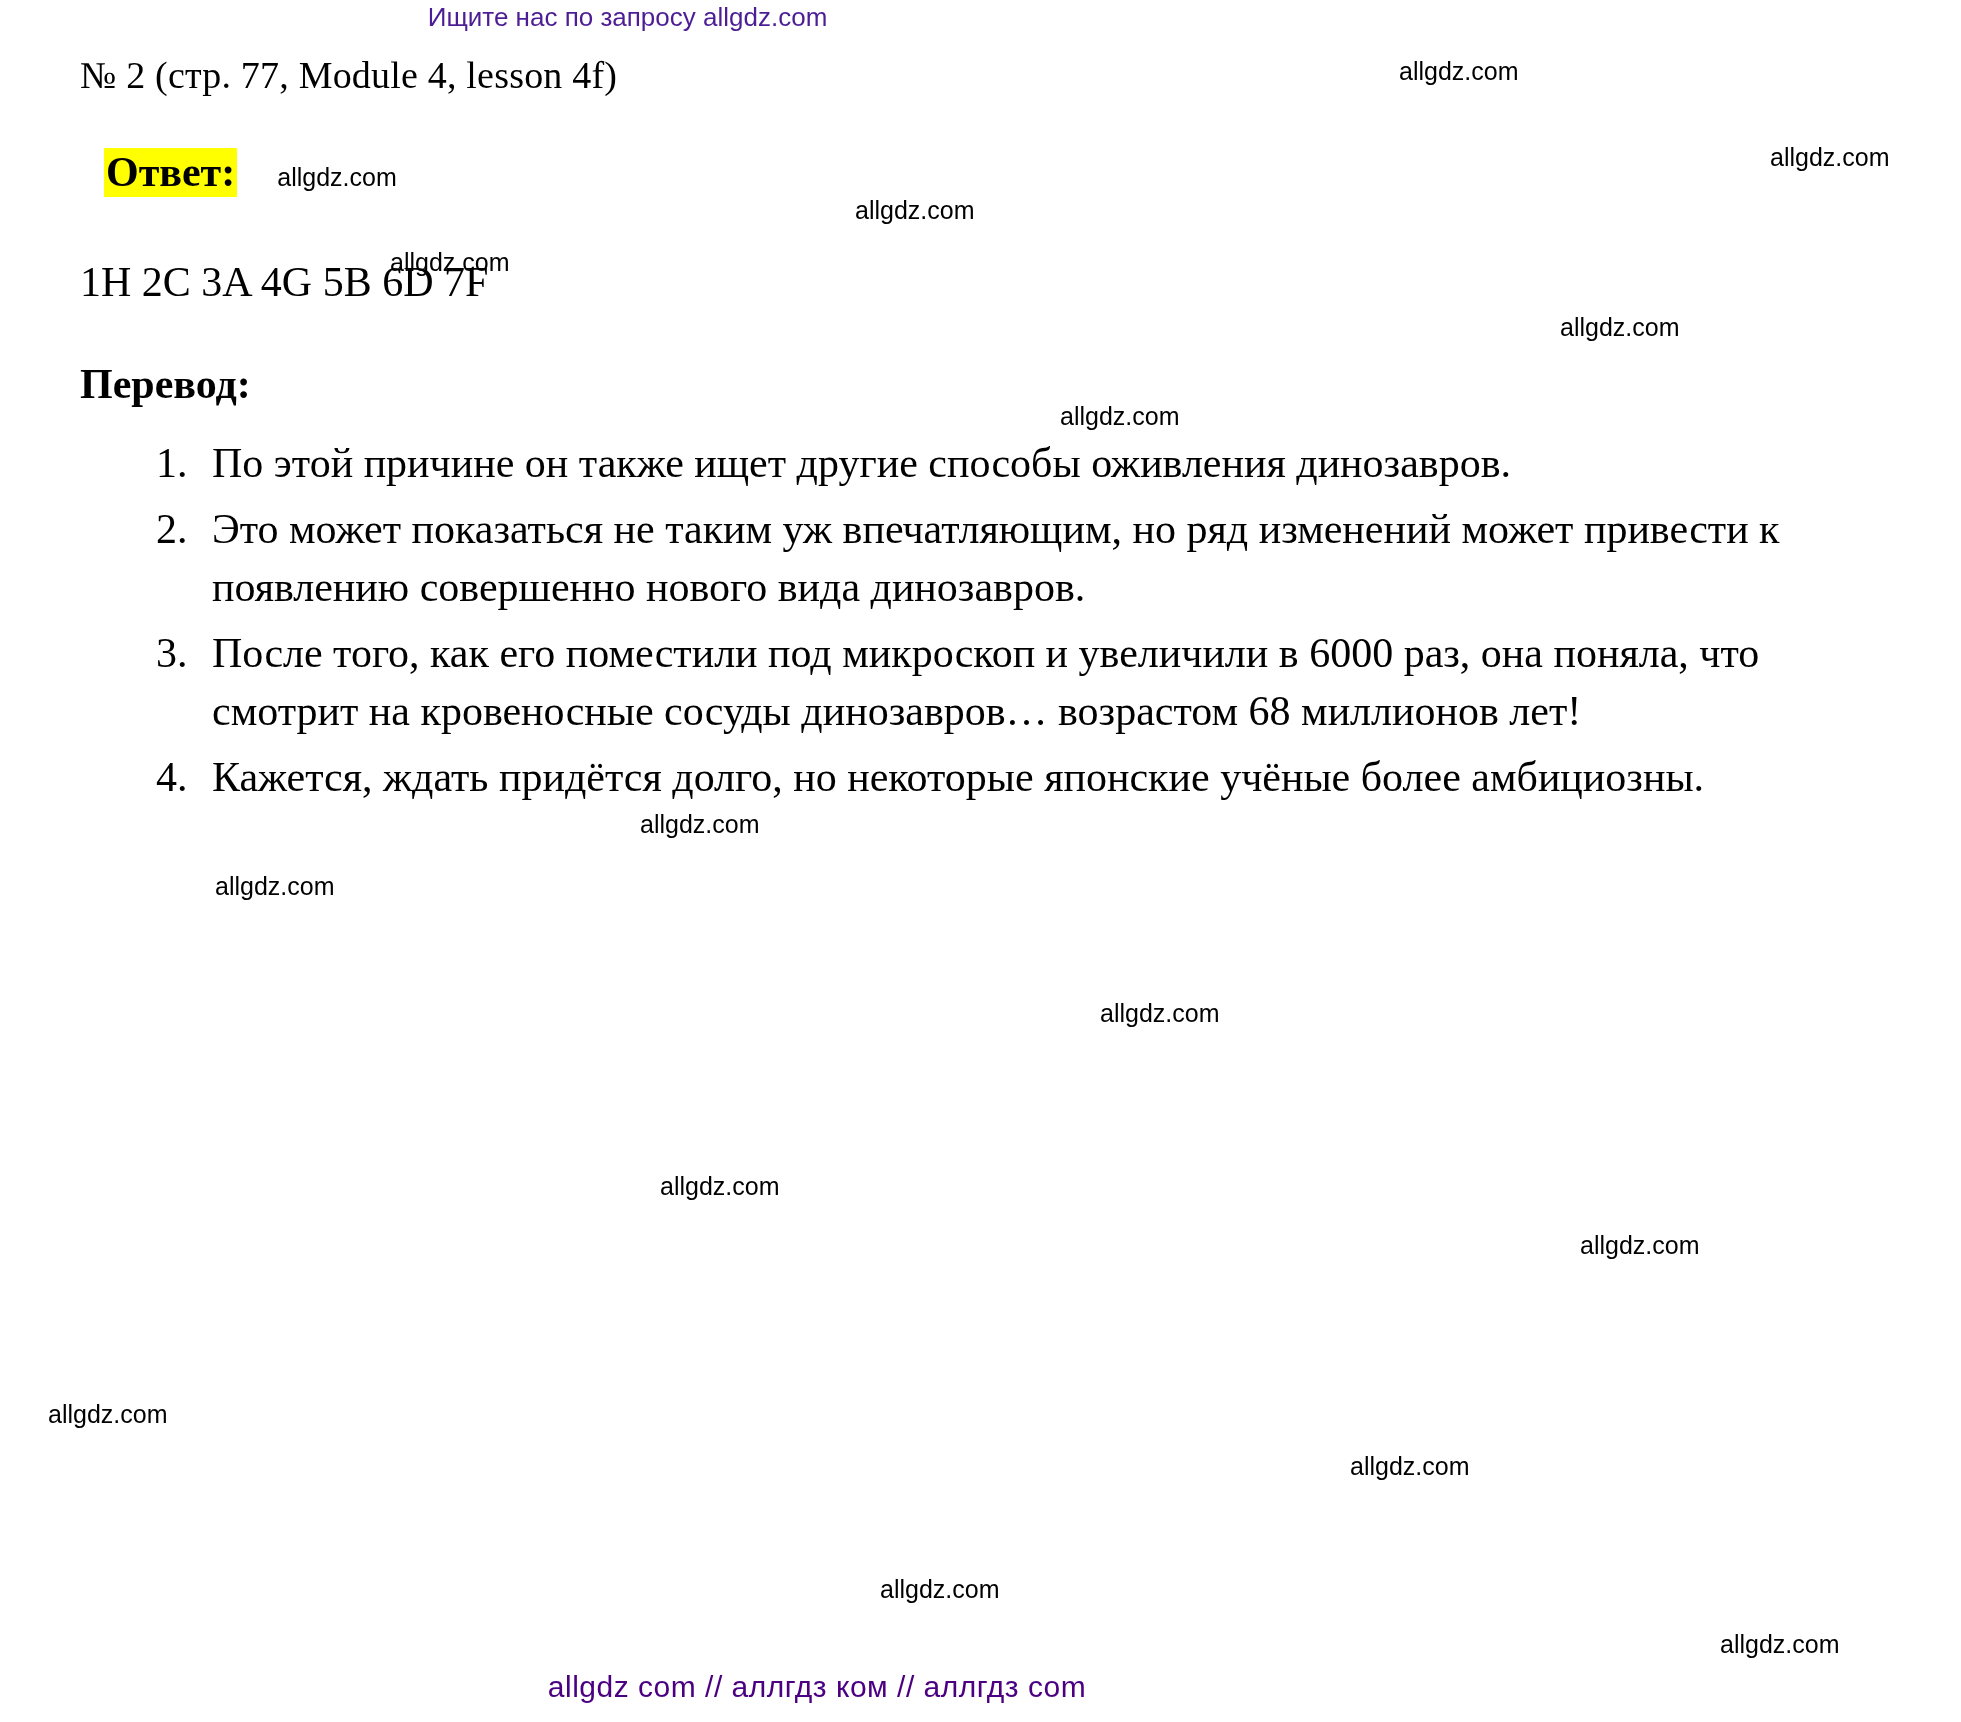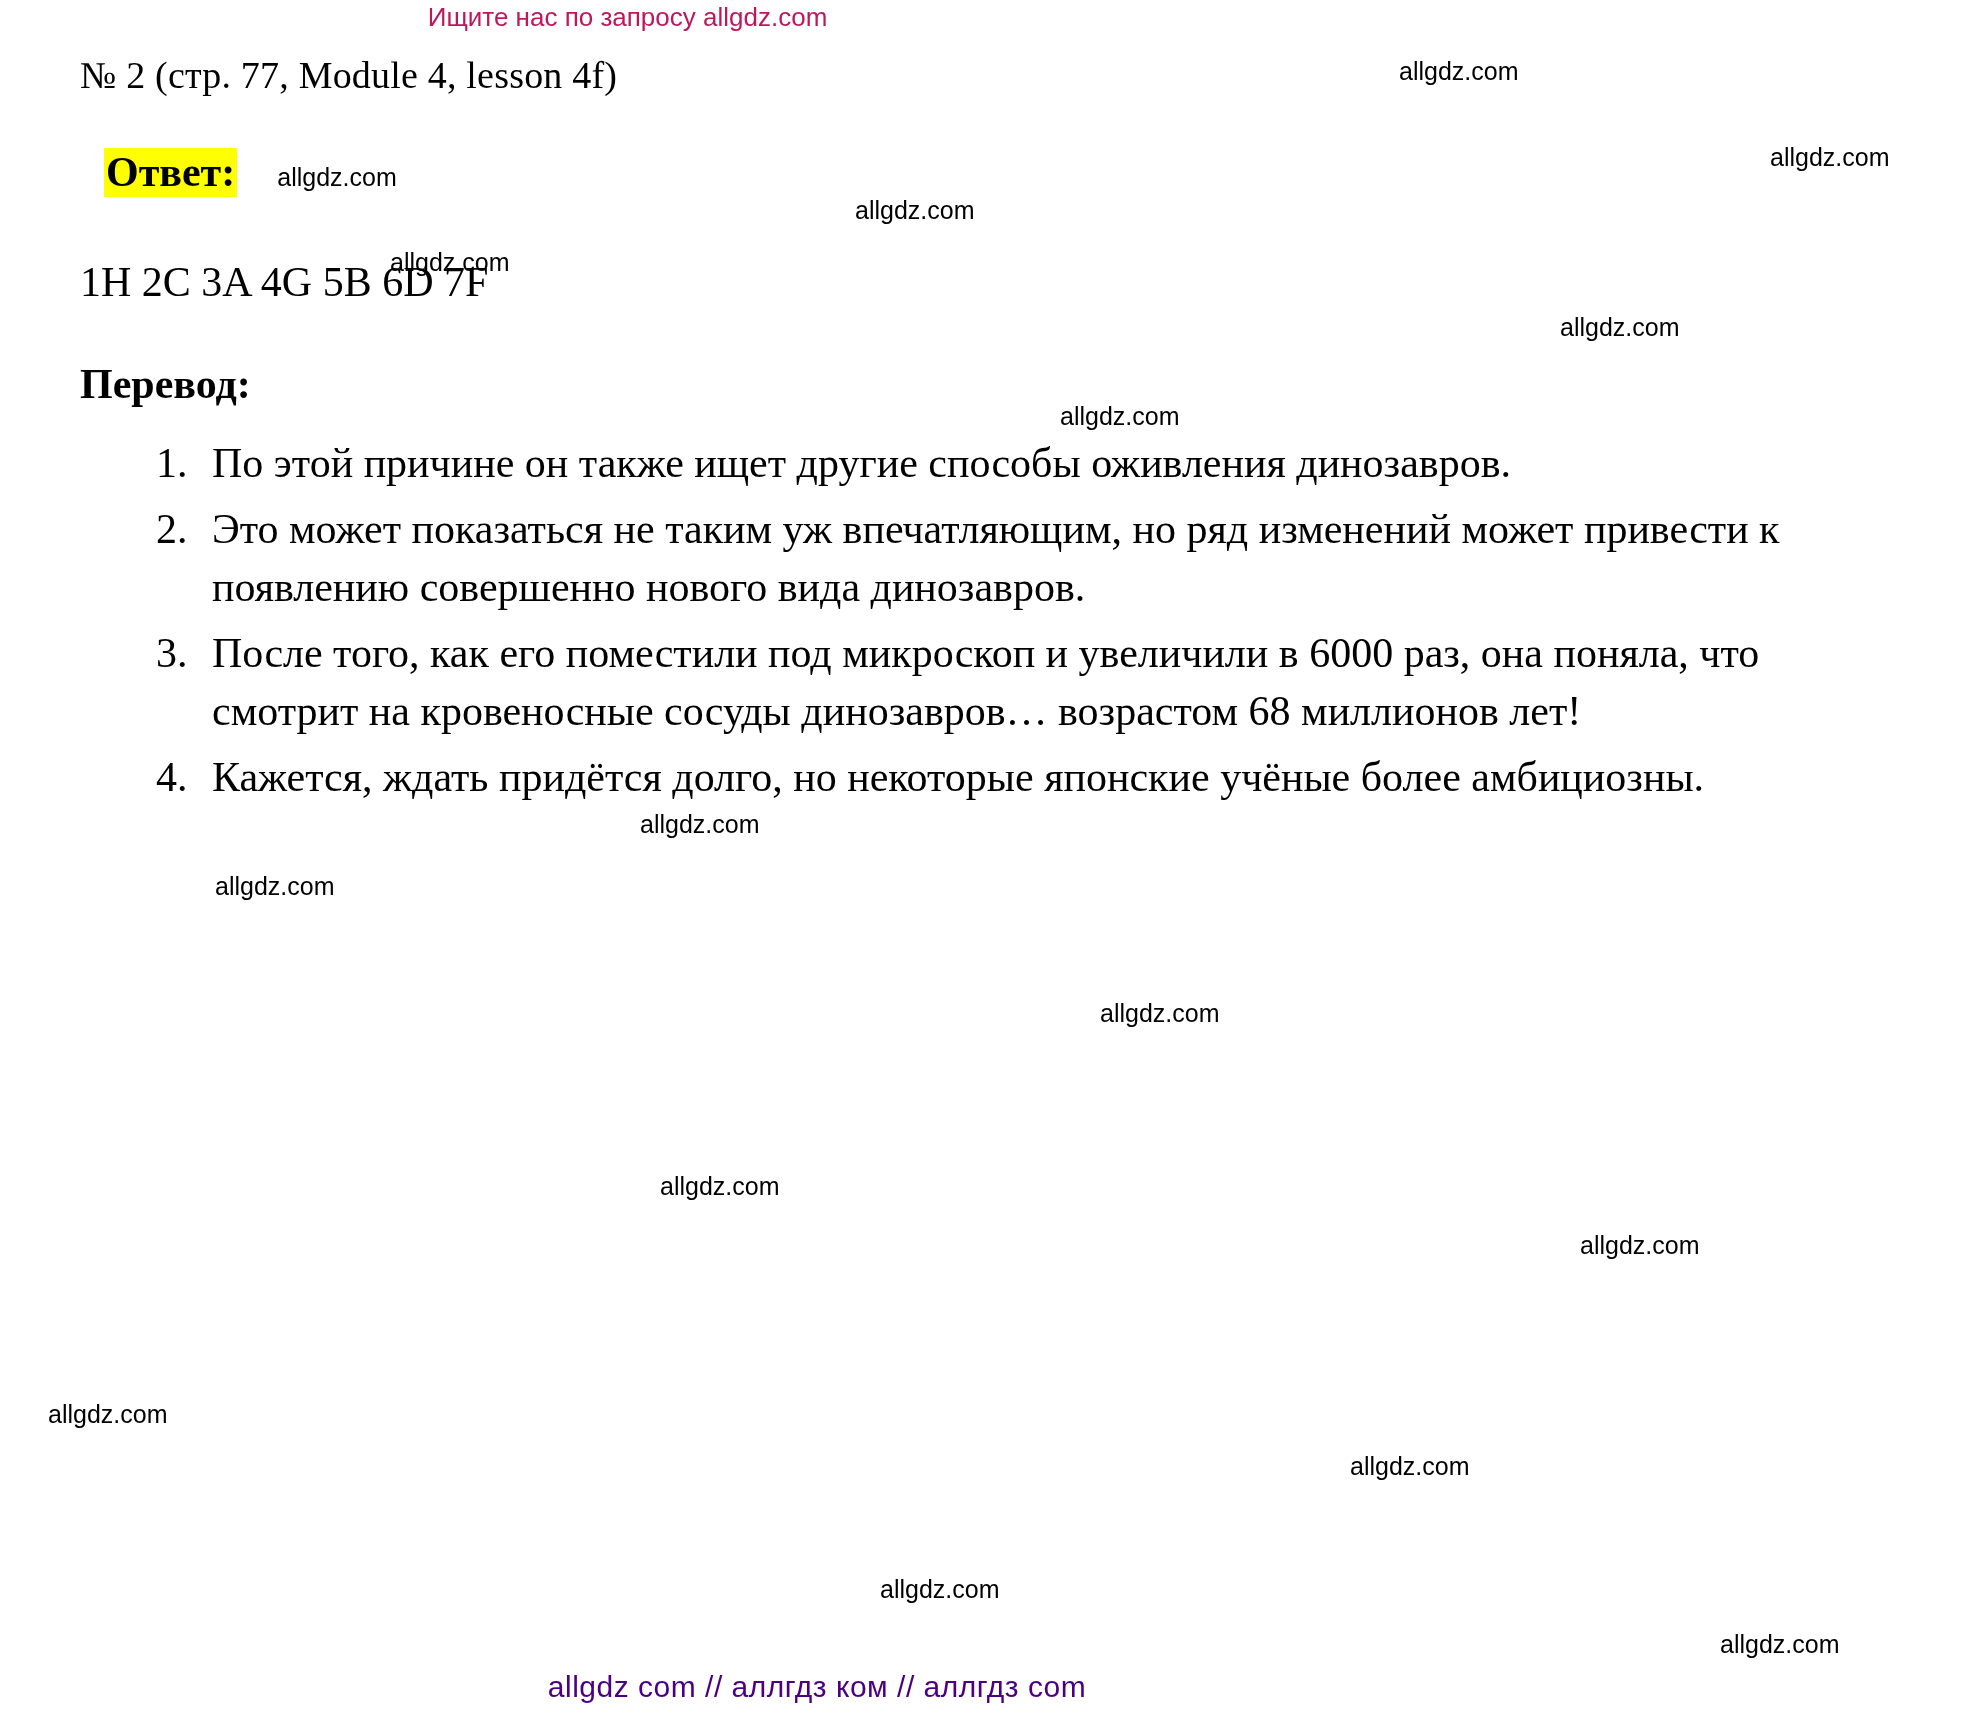--- a/index.html
+++ b/index.html
@@ -131,21 +131,21 @@
     font-size: 30px;
     color: #4B0082;
     white-space: nowrap;
     letter-spacing: 0.5px;
     padding-left: 32px;
   }
 </style>
 </head>
 <body>
 
-<div class="top-banner" style="color: #be185d;">Ищите нас по запросу allgdz.com</div>
+<div class="top-banner" style="color: #4c1d95;">Ищите нас по запросу allgdz.com</div>
 
 <div class="content">
 
   <h1 class="task-title">№ 2 (стр. 77, Module 4, lesson 4f)</h1>
 
 
 
   <div class="answer-label-row">
     <span class="answer-label" style="background: rgb(255, 255, 0);">Ответ:</span>
     <span class="answer-wm">allgdz.com</span>

